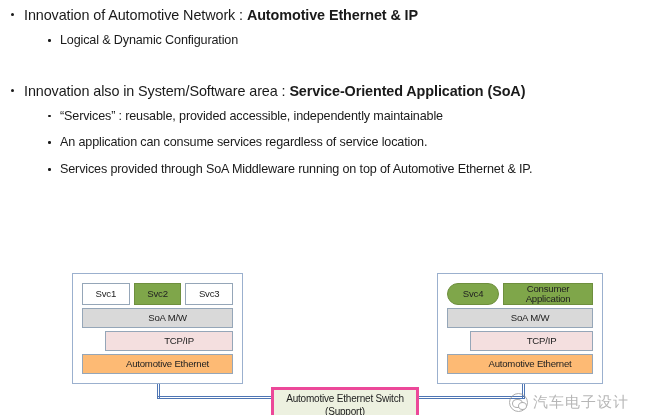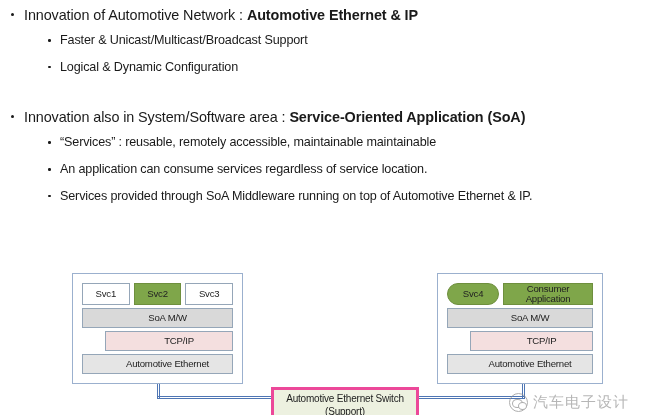--- a/index.html
+++ b/index.html
@@ -100,21 +100,21 @@
     color: #222;
     text-align: center;
     line-height: 1.05;
     letter-spacing: -0.2px;
   }
   .layer { height: 20px; padding-left: 20px; }
   .svc { flex: 1; height: 100%; background: #ffffff; }
   .svc.green { background: #7FA64A; border-color: #6E8F3E; }
   .lay-mw  { background: #D9D9D9; }
   .lay-tcp { background: #F4DFDF; margin-left: 23px; }
-  .lay-eth { background: #e5e5e5; }
+  .lay-eth { background: #fdba74; }
 
   
   .switch-box {
     position: absolute;
     box-sizing: border-box;
     border: 3px solid #ec4899;
     background: #EDF1E0;
     display: flex;
     flex-direction: column;
     align-items: center;
@@ -177,36 +177,33 @@
 </style>
 </head>
 <body>
 
 <div class="slide-body">
 
   <div class="bullet-l1">
     <span class="dot"></span><span>Innovation of Automotive Network : </span><span class="bold">Automotive Ethernet &amp; IP</span>
   </div>
 
-  <div class="bullet-l2">
-    <span class="dot"></span><span>Faster &amp; Unicast/Multicast/Broadcast Support</span>
-  </div>
 
   <div class="bullet-l2">
     <span class="dot"></span><span>Logical &amp; Dynamic Configuration</span>
   </div>
 
   <div class="gap-block"></div>
 
   <div class="bullet-l1">
     <span class="dot"></span><span>Innovation also in System/Software area : </span><span class="bold">Service-Oriented Application (SoA)</span>
   </div>
 
   <div class="bullet-l2">
-    <span class="dot"></span><span>“Services” : reusable, remotely accessible, maintainable maintainable</span>
+    <span class="dot"></span><span>“Services” : reusable, provided accessible, independently maintainable</span>
   </div>
 
   <div class="bullet-l2">
     <span class="dot"></span><span>An application can consume services regardless of service location.</span>
   </div>
 
   <div class="bullet-l2">
     <span class="dot"></span><span>Services provided through SoA Middleware running on top of Automotive Ethernet &amp; IP.</span>
   </div>
 

